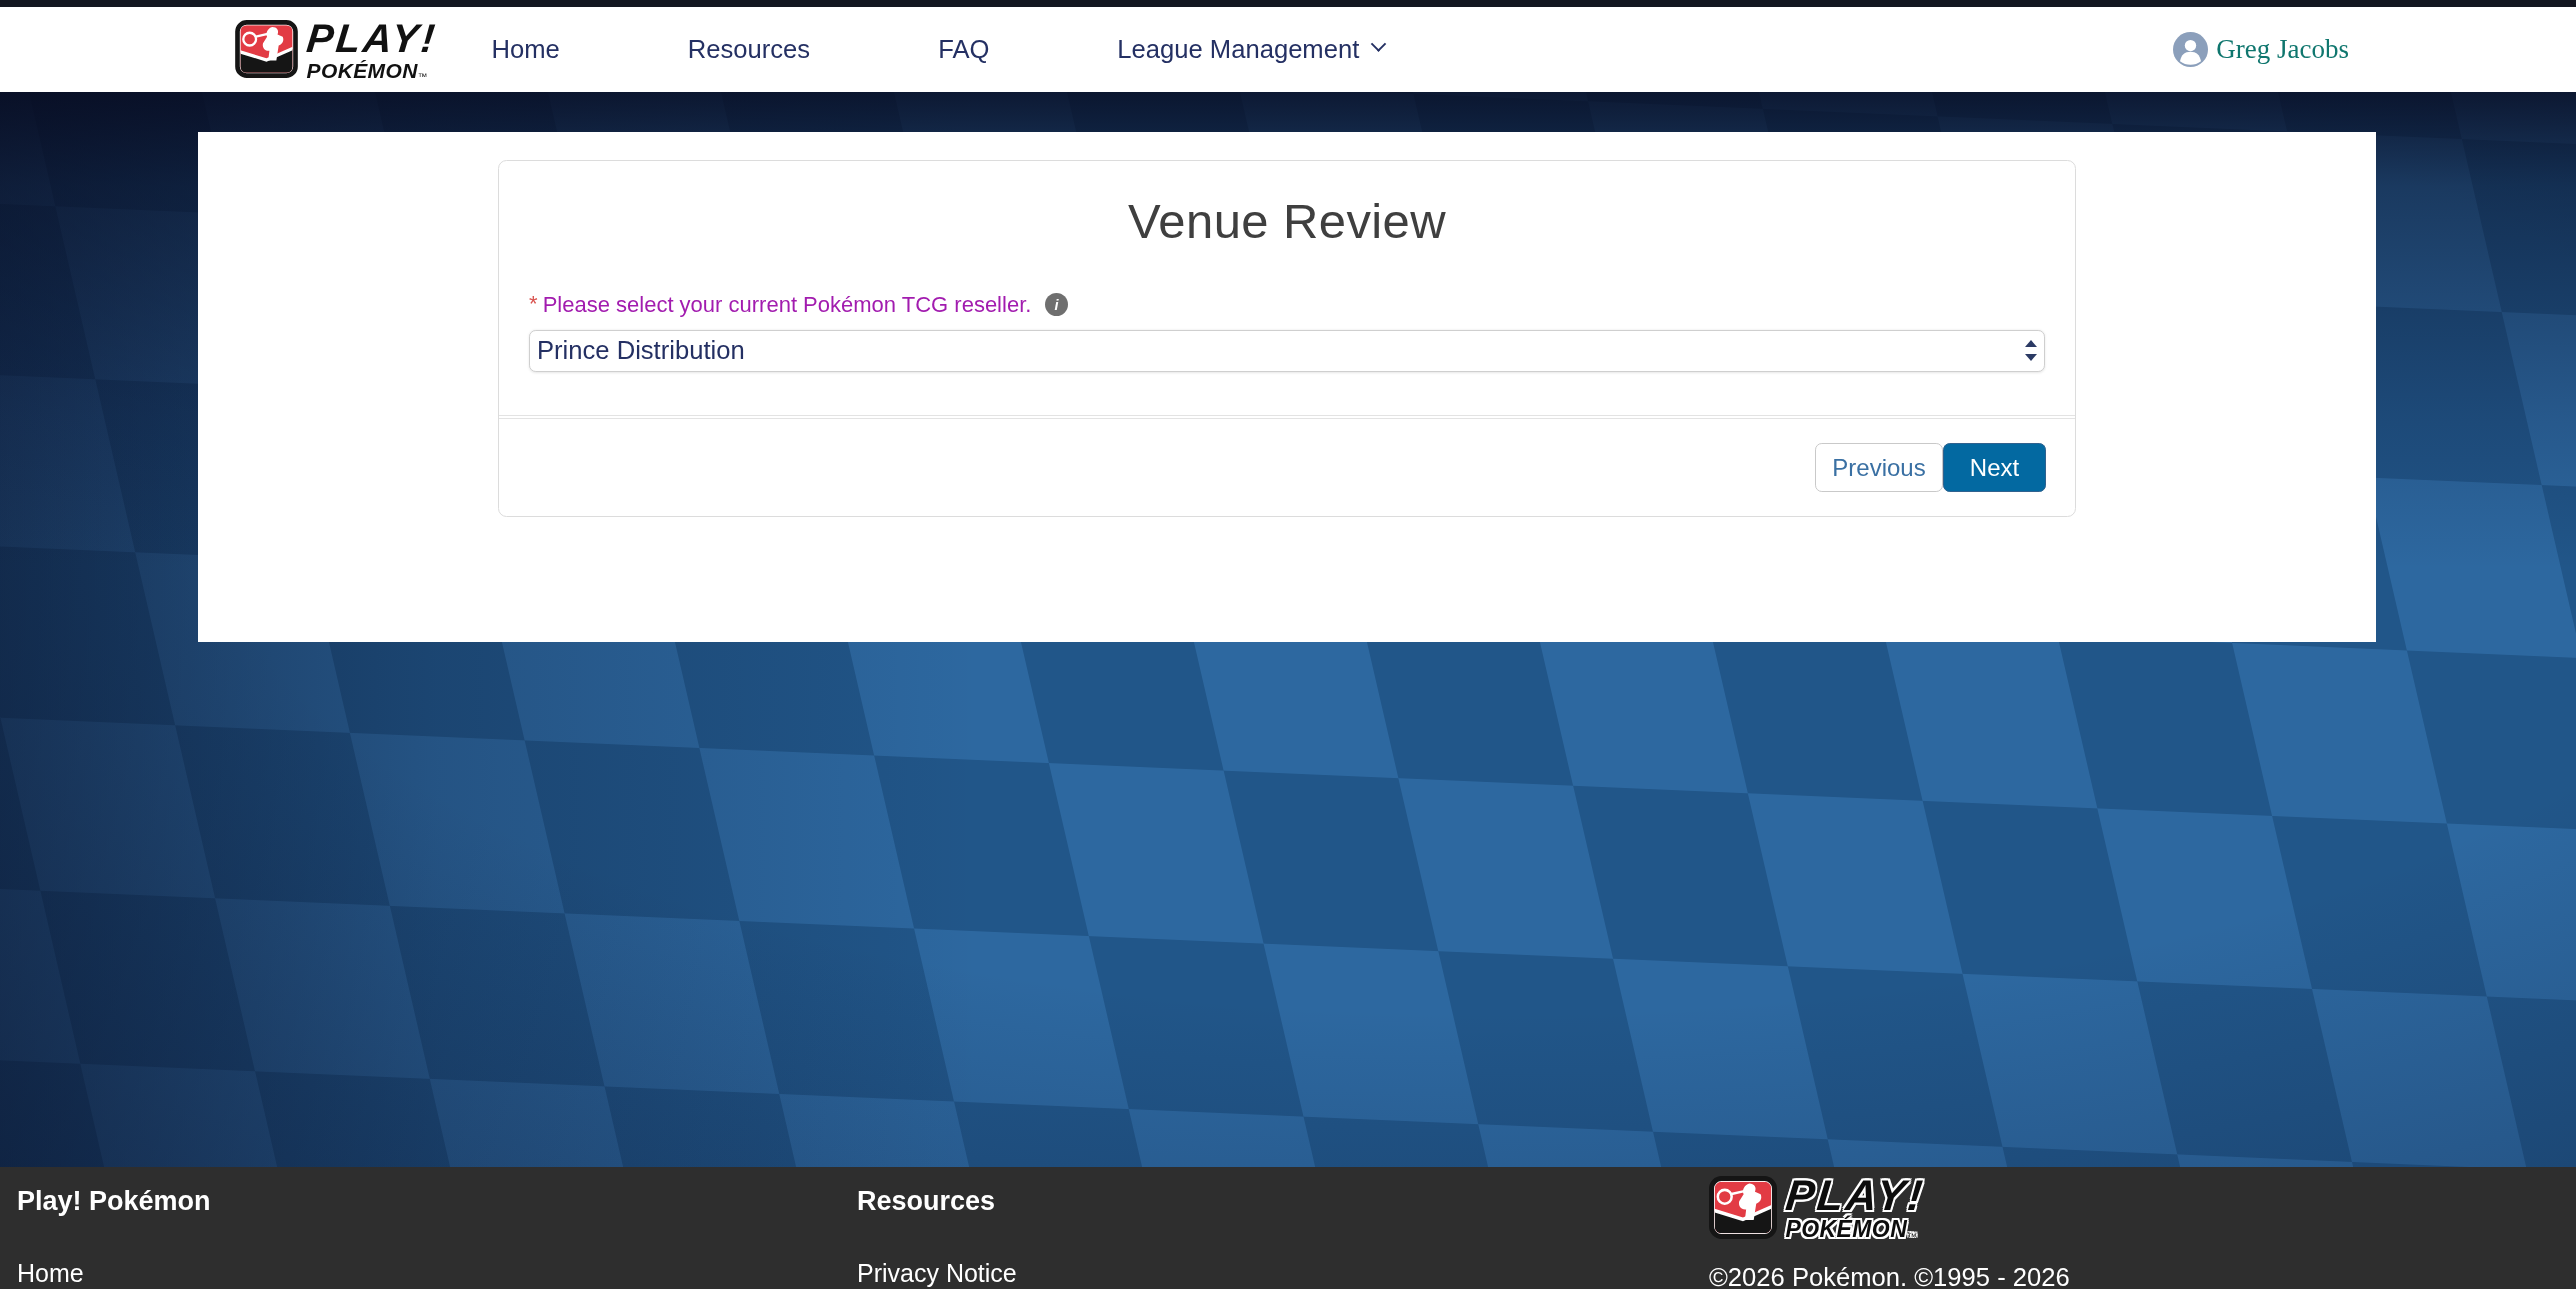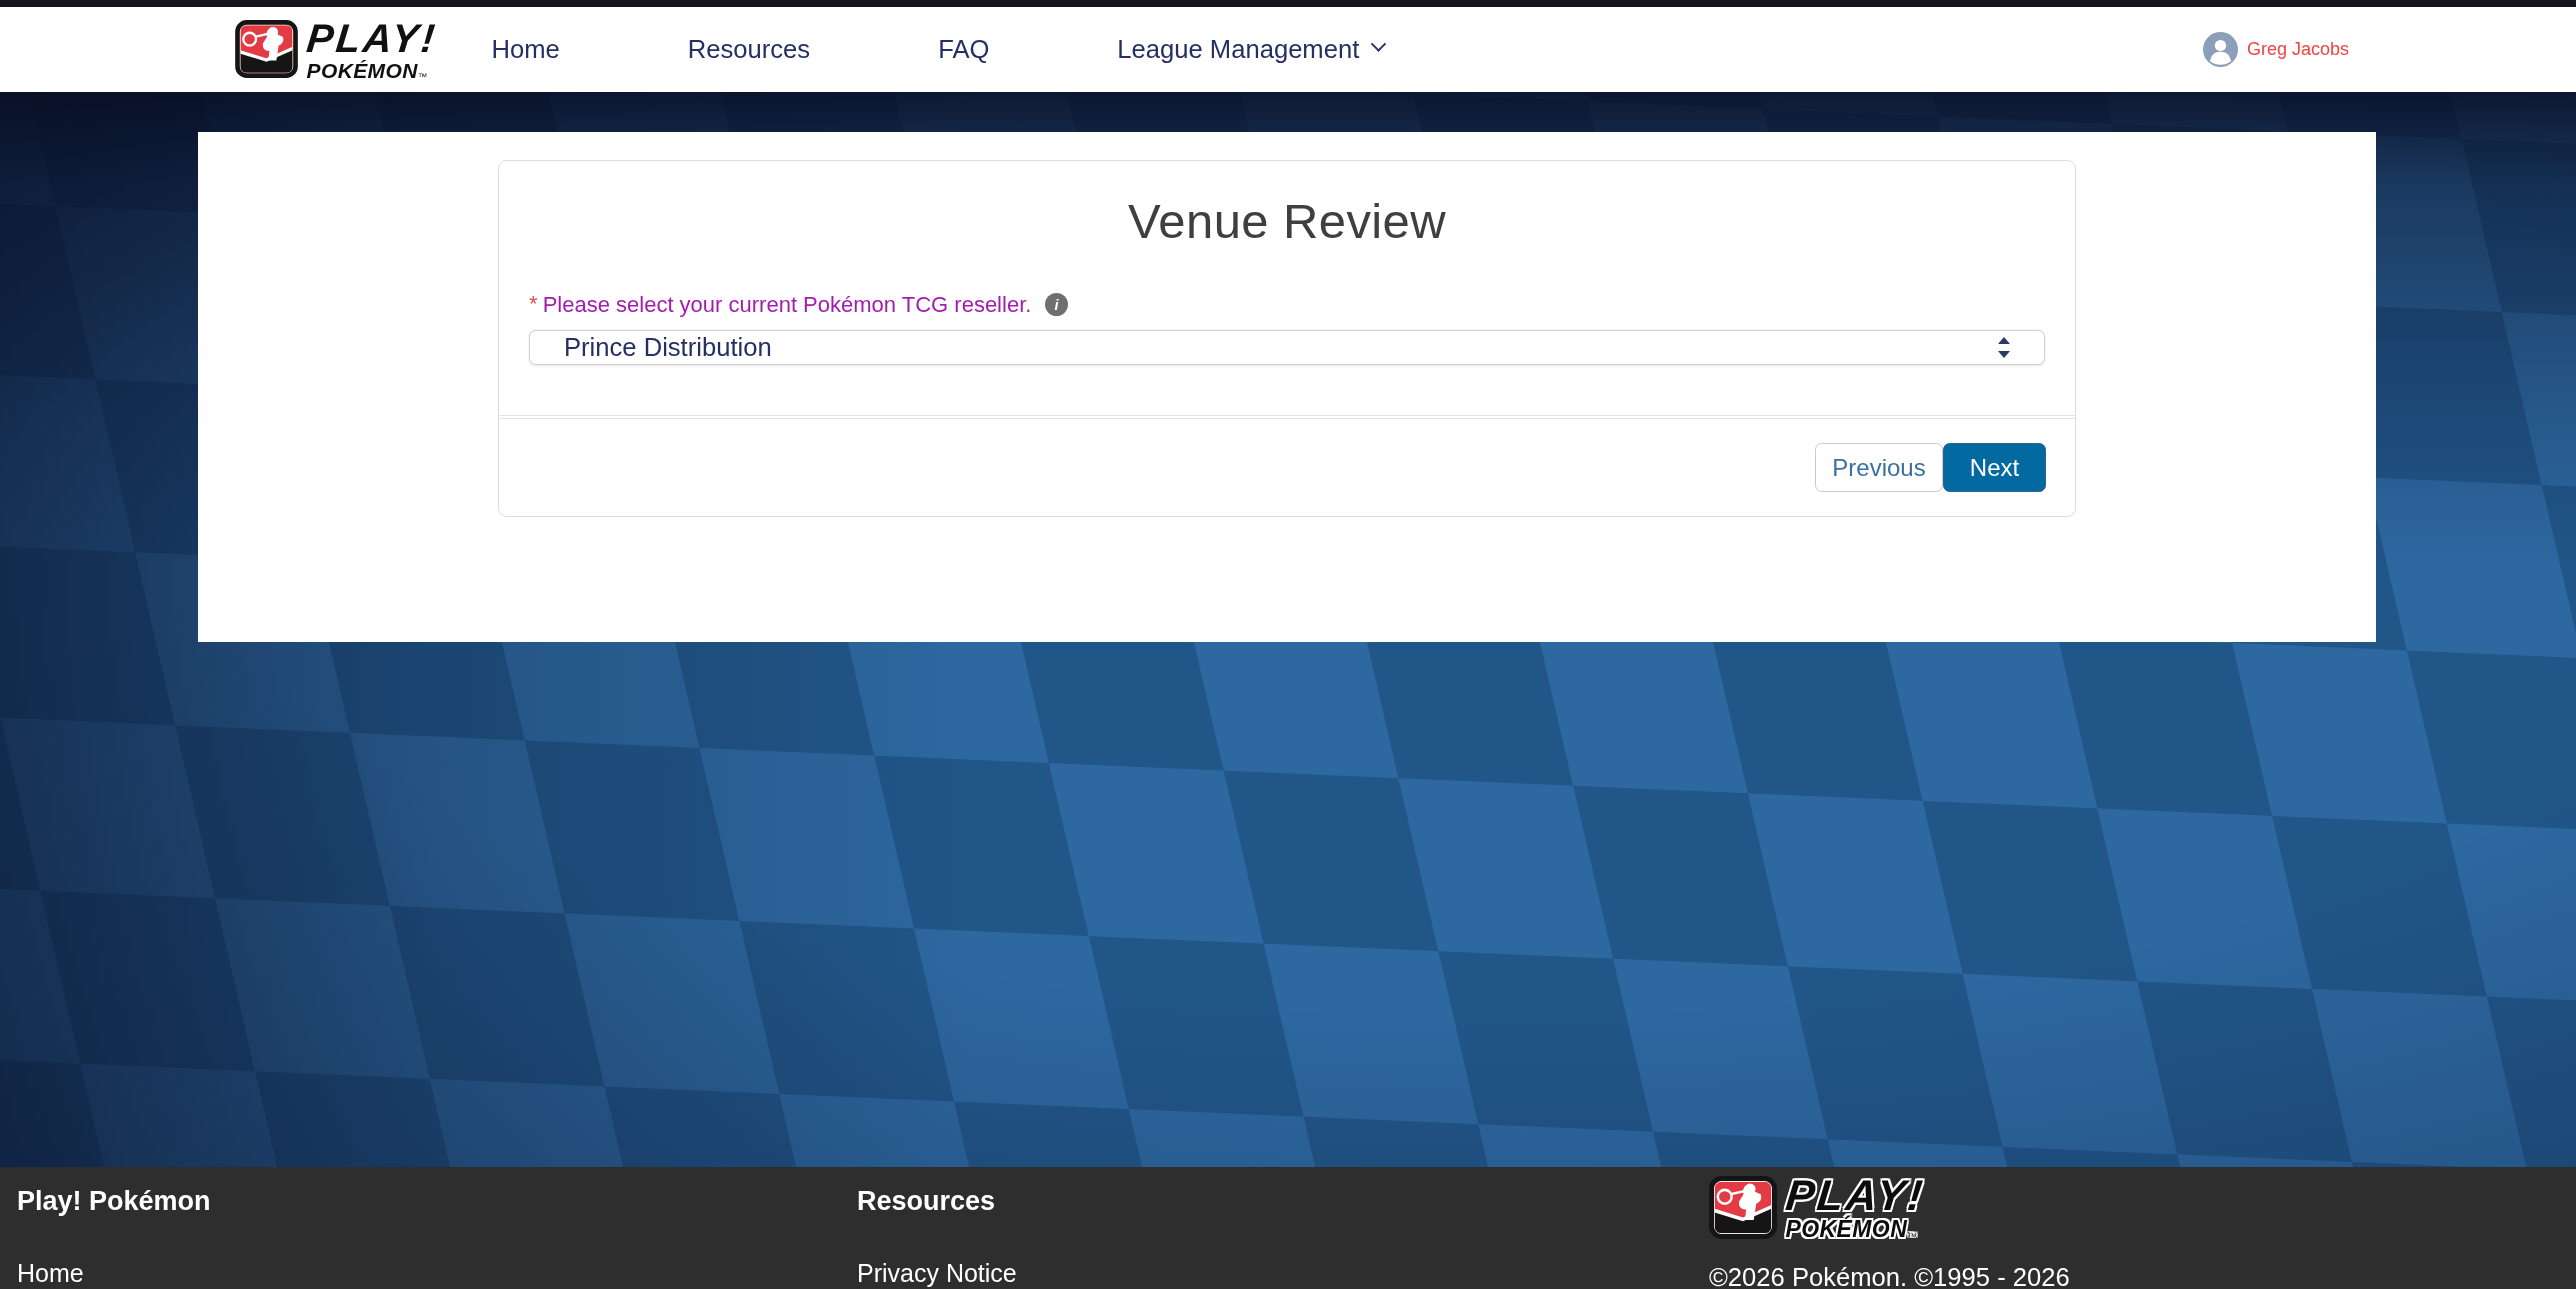--- a/index.html
+++ b/index.html
@@ -75,21 +75,21 @@
     margin-top: -5.1px;
   }
 
   .user {
     margin-left: auto;
     margin-right: 227px;
     display: flex;
     align-items: center;
   }
   .avatar { width: 35px; height: 35px; }
-  .user-name { font-size: 18px; color: #ef4444; margin-left: 8.5px; white-space: nowrap; }
+  .user-name { font-size: 27px; color: #0f766e; margin-left: 8.5px; white-space: nowrap; font-family: Liberation Serif, serif; }
 
   
   .main {
     position: relative;
     height: 1075px;
     overflow: hidden;
     background: #1d3a66;
   }
   .checker {
     position: absolute;
@@ -161,28 +161,28 @@
     font-weight: 700;
     font-style: italic;
     display: flex;
     align-items: center;
     justify-content: center;
     margin-left: 13.6px;
     cursor: pointer;
   }
   .select {
     margin: 12px 30px 0 30px;
-    height: 35px;
+    height: 42px;
     border: 0.9px solid #cfcfcf;
     border-radius: 6.8px;
     background: #ffffff;
     box-shadow: 0 0.9px 2.6px rgba(0,0,0,0.10);
     display: flex;
     align-items: center;
-    padding: 0 34px;
+    padding: 0 7px;
     cursor: pointer;
   }
   .select-value { font-size: 25.6px; color: #243063; }
   .select-steppers {
     margin-left: auto;
     display: flex;
     flex-direction: column;
     gap: 6.8px;
   }
   .tri-up {

